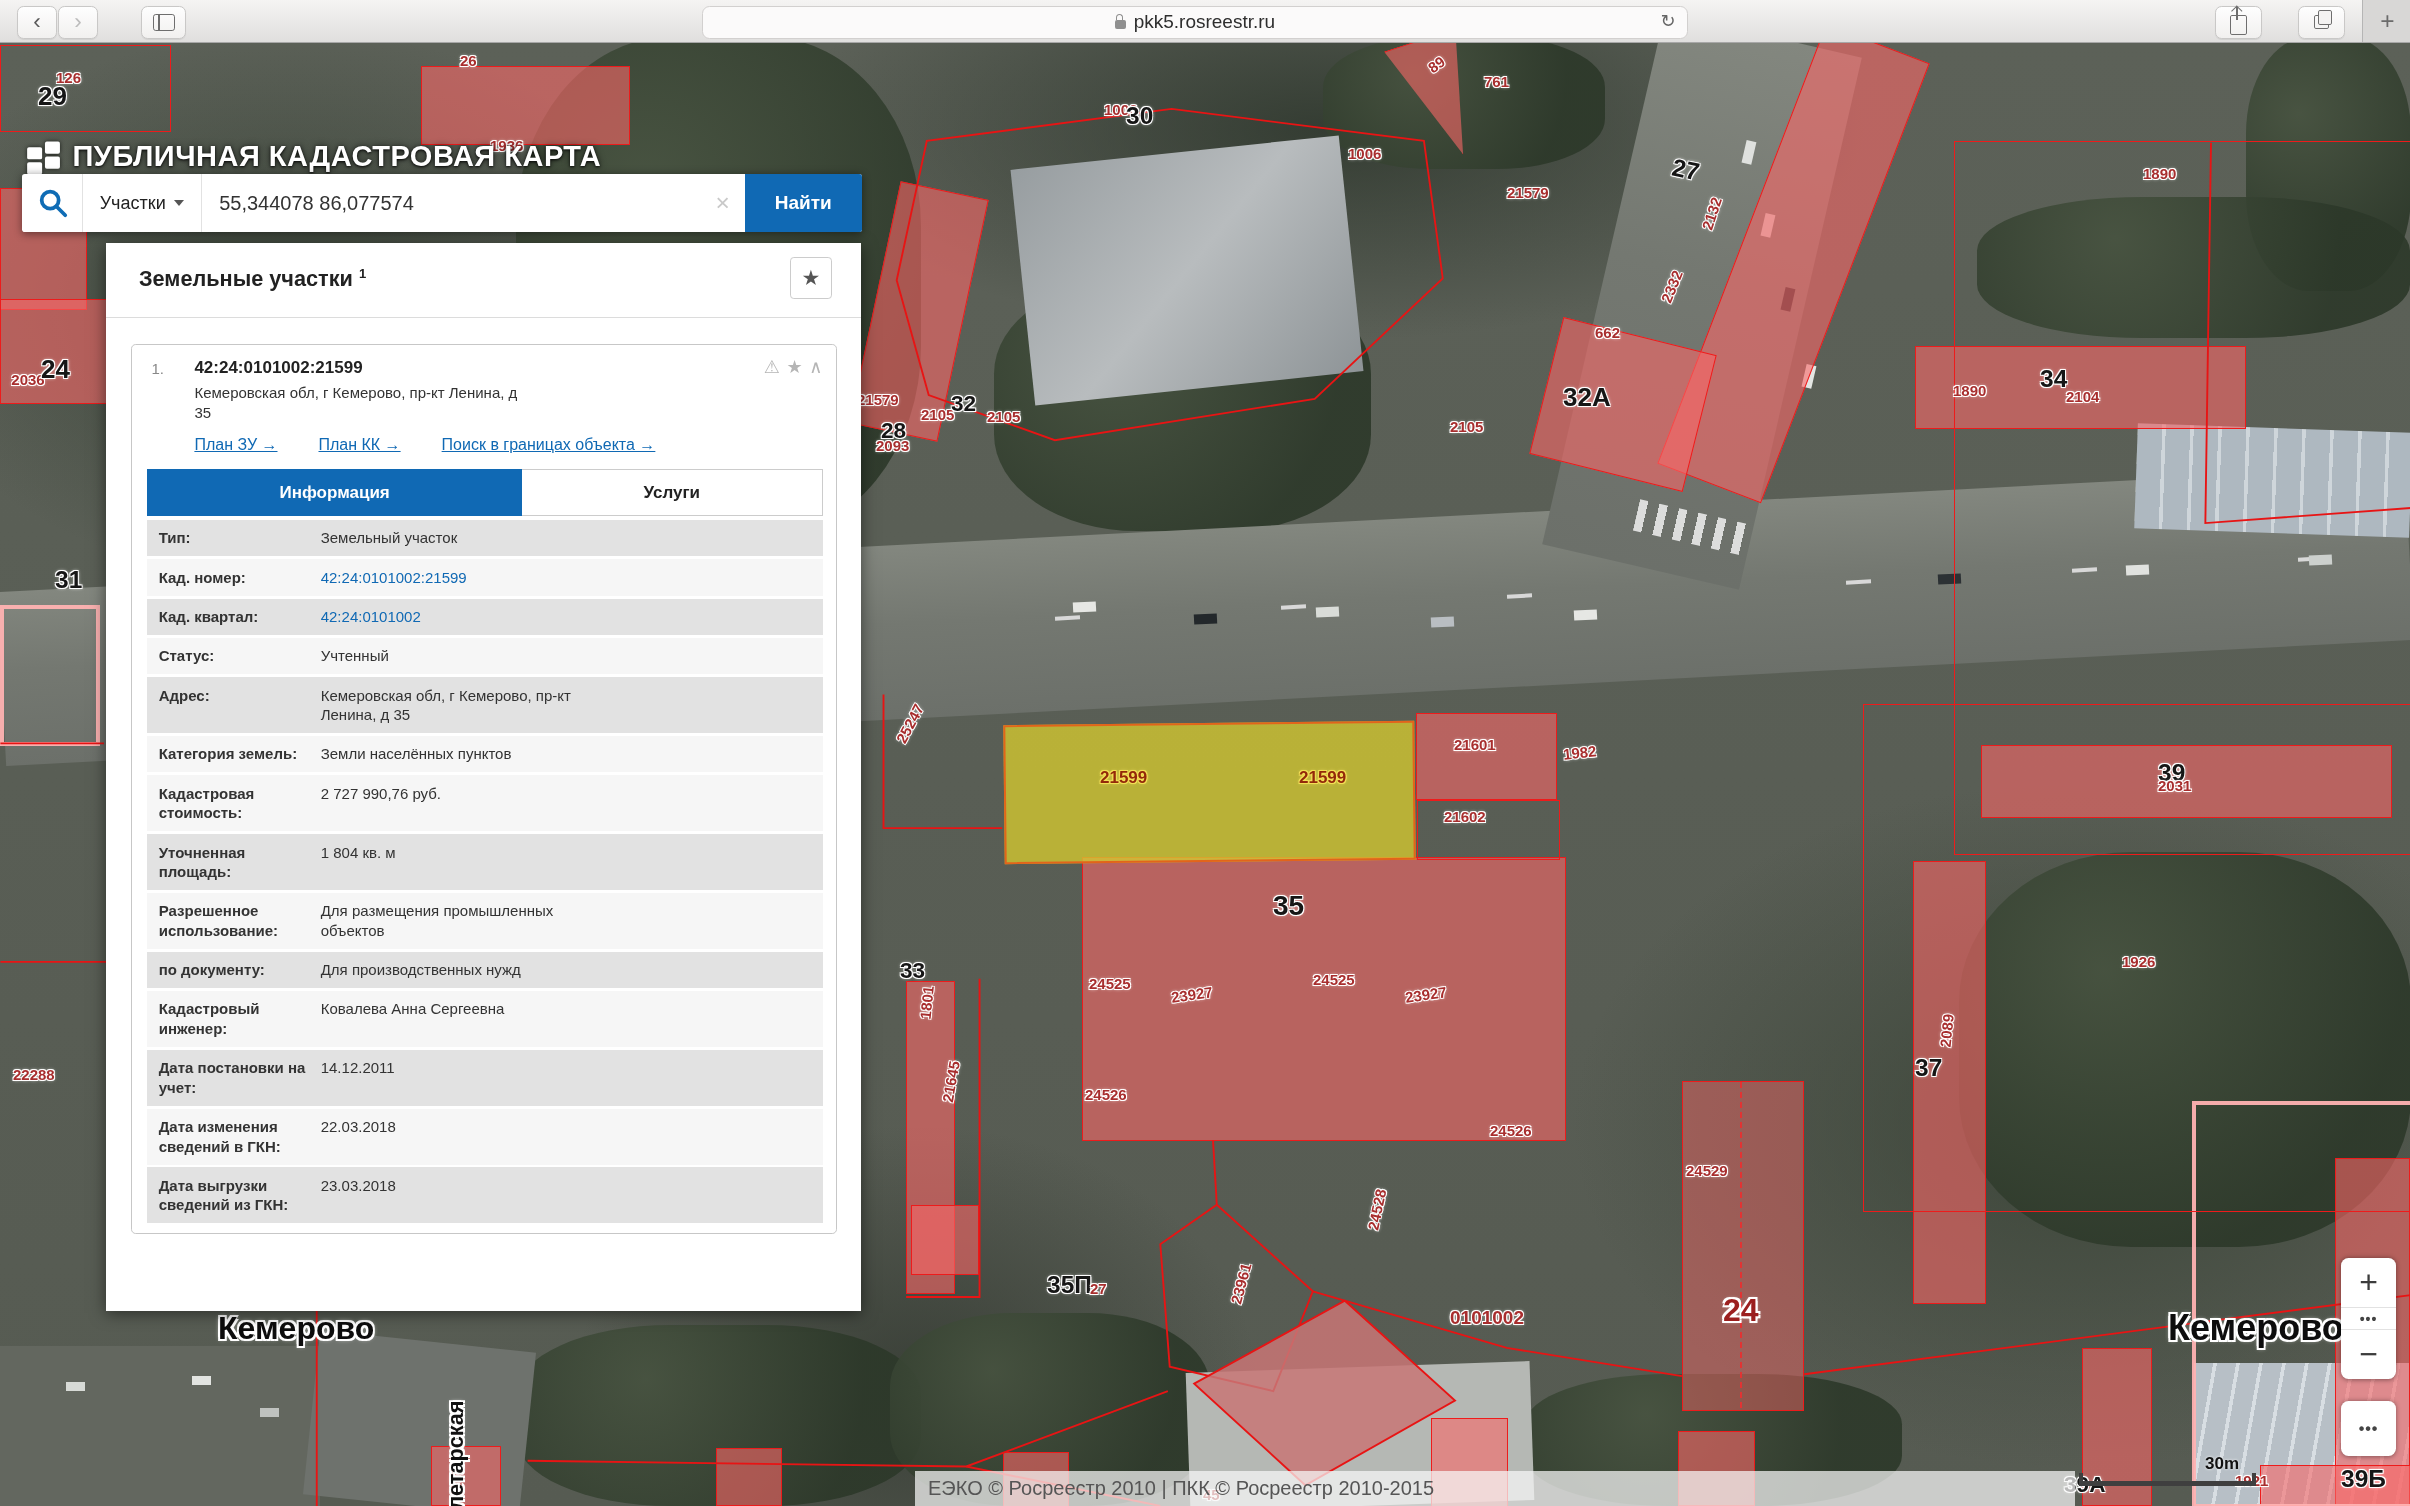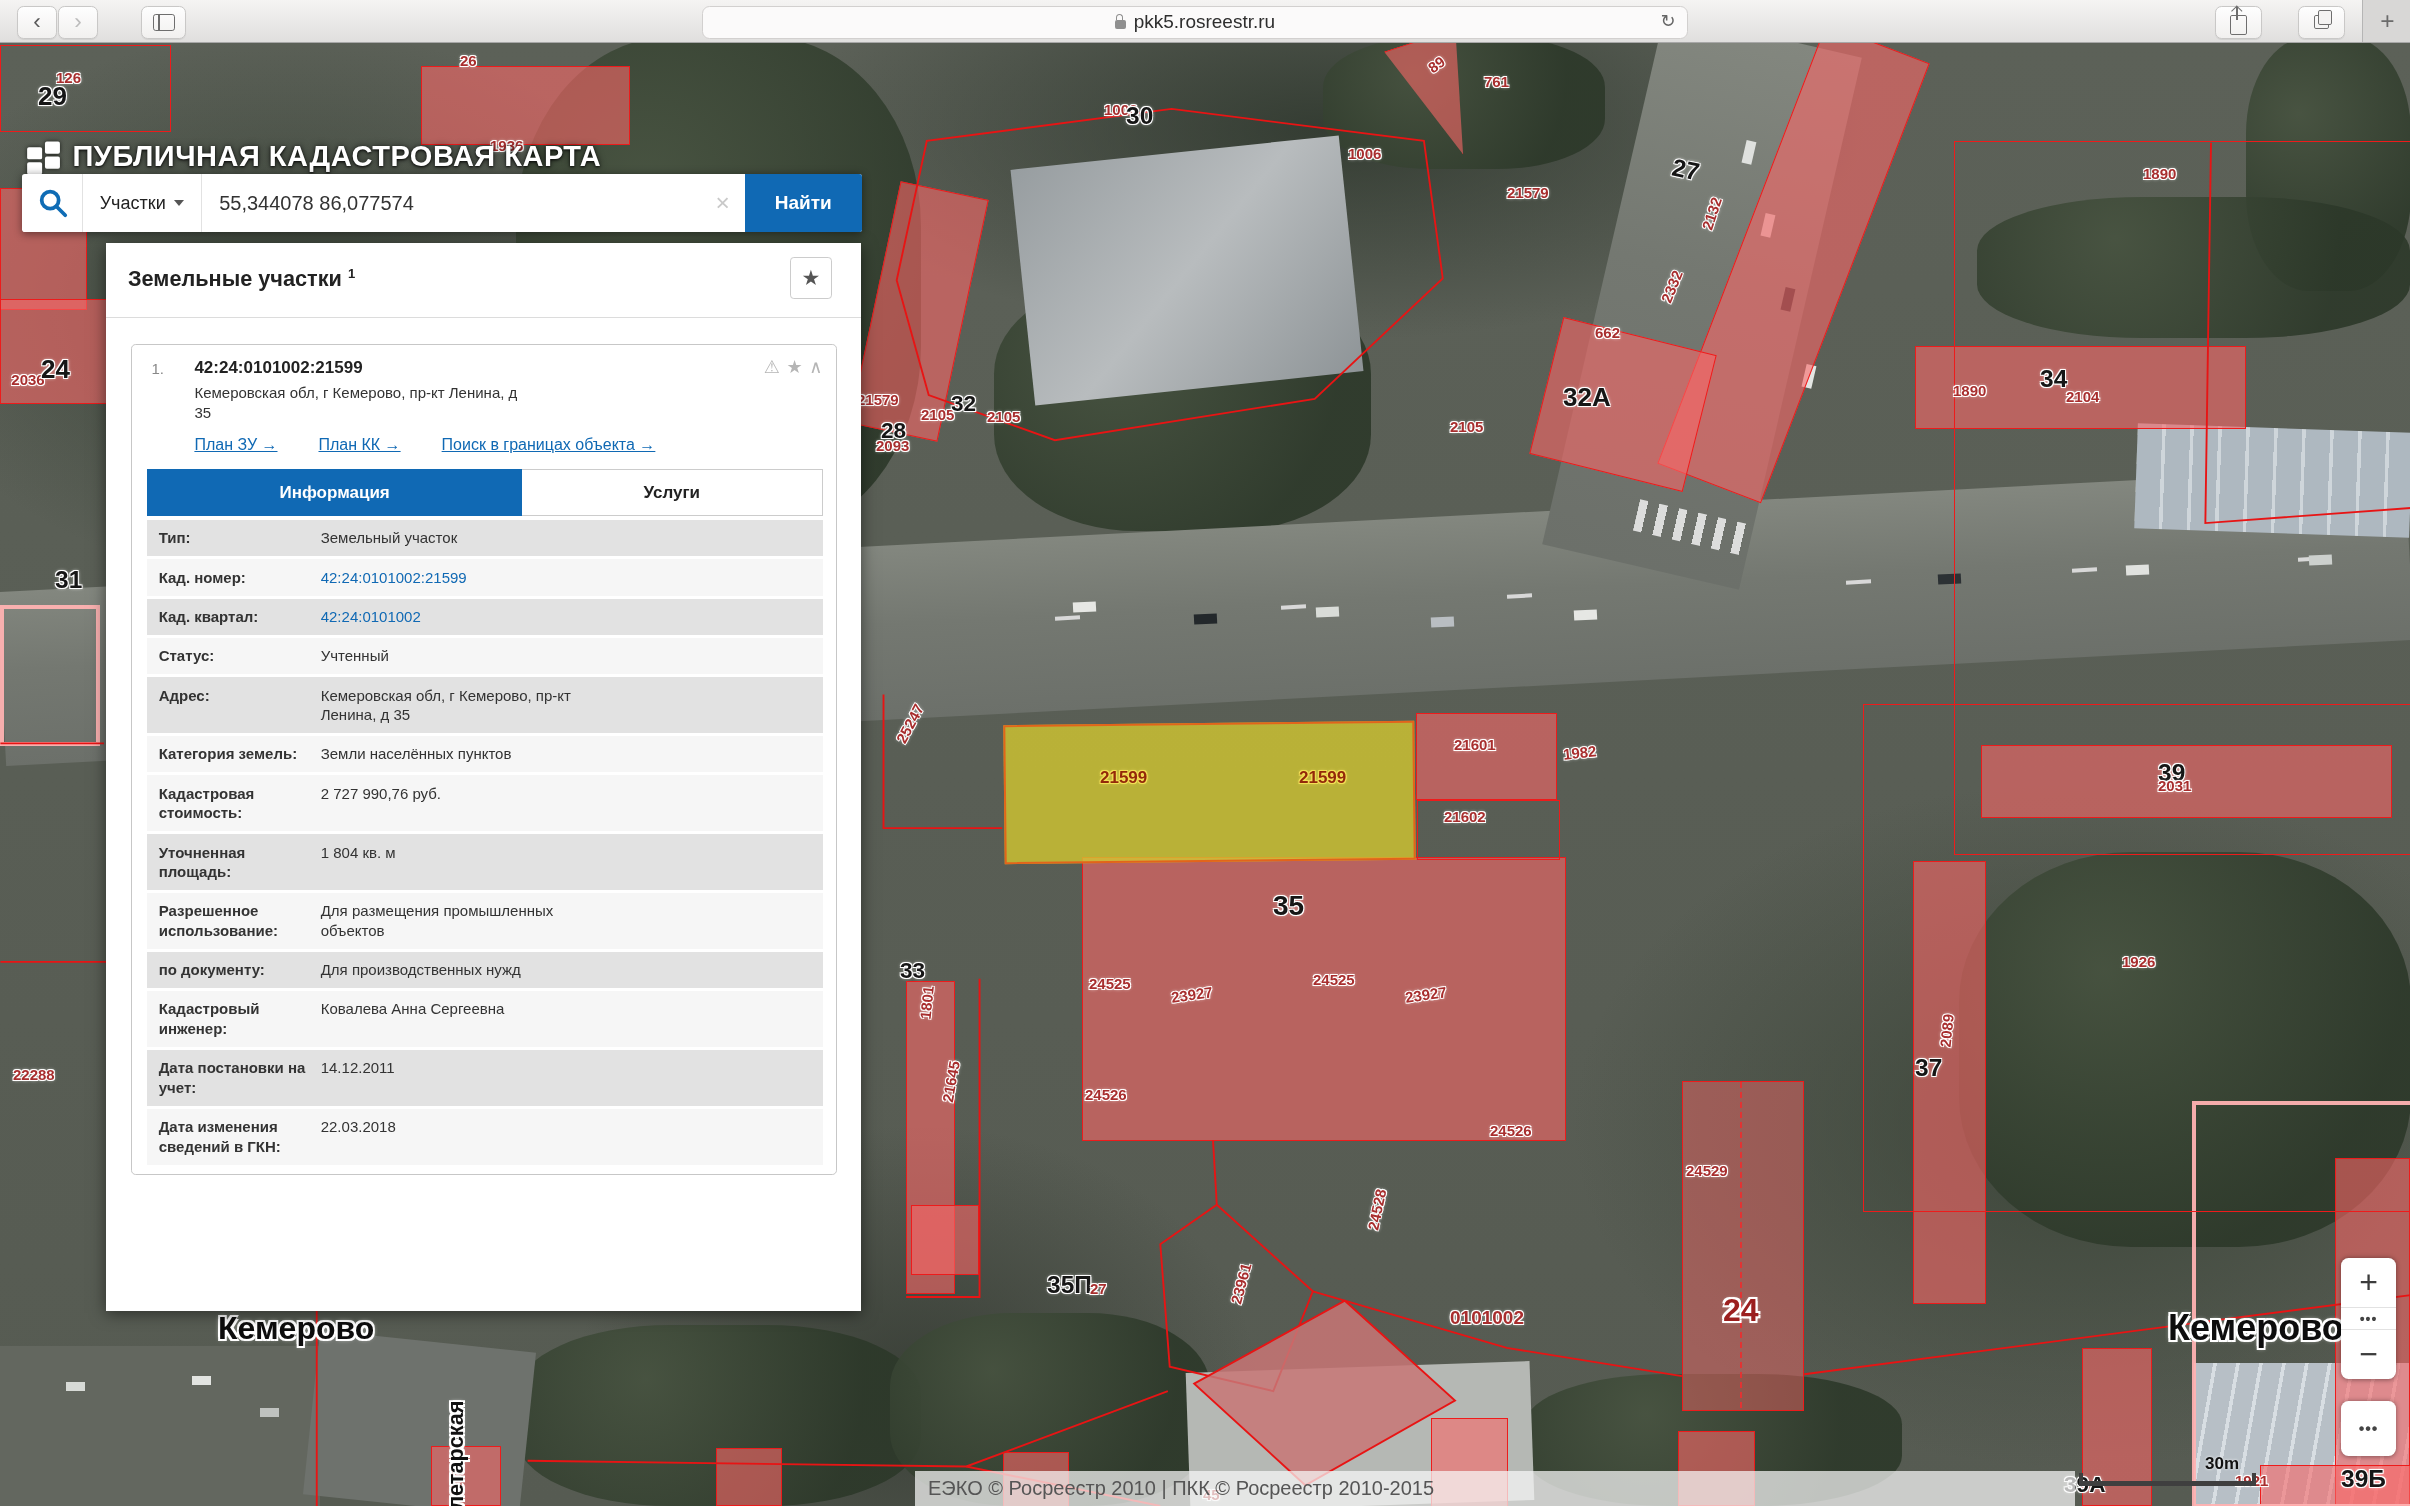--- a/index.html
+++ b/index.html
@@ -78,21 +78,21 @@
   .caret{width:0;height:0;border-left:5.6px solid transparent;border-right:5.6px solid transparent;
     border-top:6.6px solid #555;}
   .query{flex:1;border:none;outline:none;font-size:20px;color:#333;padding-left:17px;
     font-family:inherit;min-width:0;background:transparent;}
   .clear{color:#c9c9c9;font-size:24.5px;margin:0 15px;}
   .find-btn{width:117px;height:58px;background:#1069b4;color:#fff;font-size:19px;font-weight:bold;
     display:flex;align-items:center;justify-content:center;border-radius:0 2.8px 2.8px 0;flex:none;}
   .panel{position:absolute;left:106px;top:201px;width:755px;height:1068px;background:#fff;
     box-shadow:0 2.8px 15px rgba(0,0,0,.5);z-index:35;}
   .panel-head{height:74px;border-bottom:0.9px solid #dcdcdc;position:relative;}
-  .panel-title{position:absolute;left:22px;top:22.6px;font-size:21.7px;font-weight:bold;color:#222;}
+  .panel-title{position:absolute;left:33px;top:22.6px;font-size:21.7px;font-weight:bold;color:#222;}
   .panel-title sup{font-size:13px;}
   .fav-btn{position:absolute;right:29px;top:14px;width:40px;height:40px;border:0.9px solid #ccc;
     border-radius:3.8px;display:flex;align-items:center;justify-content:center;color:#555;font-size:21px;}
   .card{margin:26px 24.5px 0 25.4px;border:0.9px solid #c7c7c7;border-radius:4.7px;
     padding:13px 13px 9.4px 15px;position:relative;}
   .idx{color:#888;font-size:15px;position:absolute;left:19px;top:15px;}
   .cadnum{font-size:17px;font-weight:bold;color:#222;margin-left:47px;}
   .addr{font-size:15px;color:#333;margin:4.7px 0 0 47px;max-width:330px;line-height:1.35;}
   .card-icons{position:absolute;right:13px;top:11.3px;display:flex;gap:6.6px;color:#b5b5b5;font-size:18px;}
   .links{display:flex;gap:41px;margin:13px 0 0 47px;}
@@ -404,20 +404,24 @@
             <span class="fv">Ковалева Анна Сергеевна</span>
           </div>
           <div class="info-row odd">
             <span class="fl">Дата постановки на учет:</span>
             <span class="fv">14.12.2011</span>
           </div>
           <div class="info-row even">
             <span class="fl">Дата изменения сведений в ГКН:</span>
             <span class="fv">22.03.2018</span>
           </div>
+          <div class="info-row odd">
+            <span class="fl">Дата выгрузки сведений из ГКН:</span>
+            <span class="fv">23.03.2018</span>
+          </div>
         </div>
     </div>
   </div>
 </div>
 
 <div class="chrome">
   <div class="cbtn nav-back">‹</div>
   <div class="cbtn nav-fwd">›</div>
   <div class="cbtn sidebar-btn">
       <span class="sb-ico"></span>

